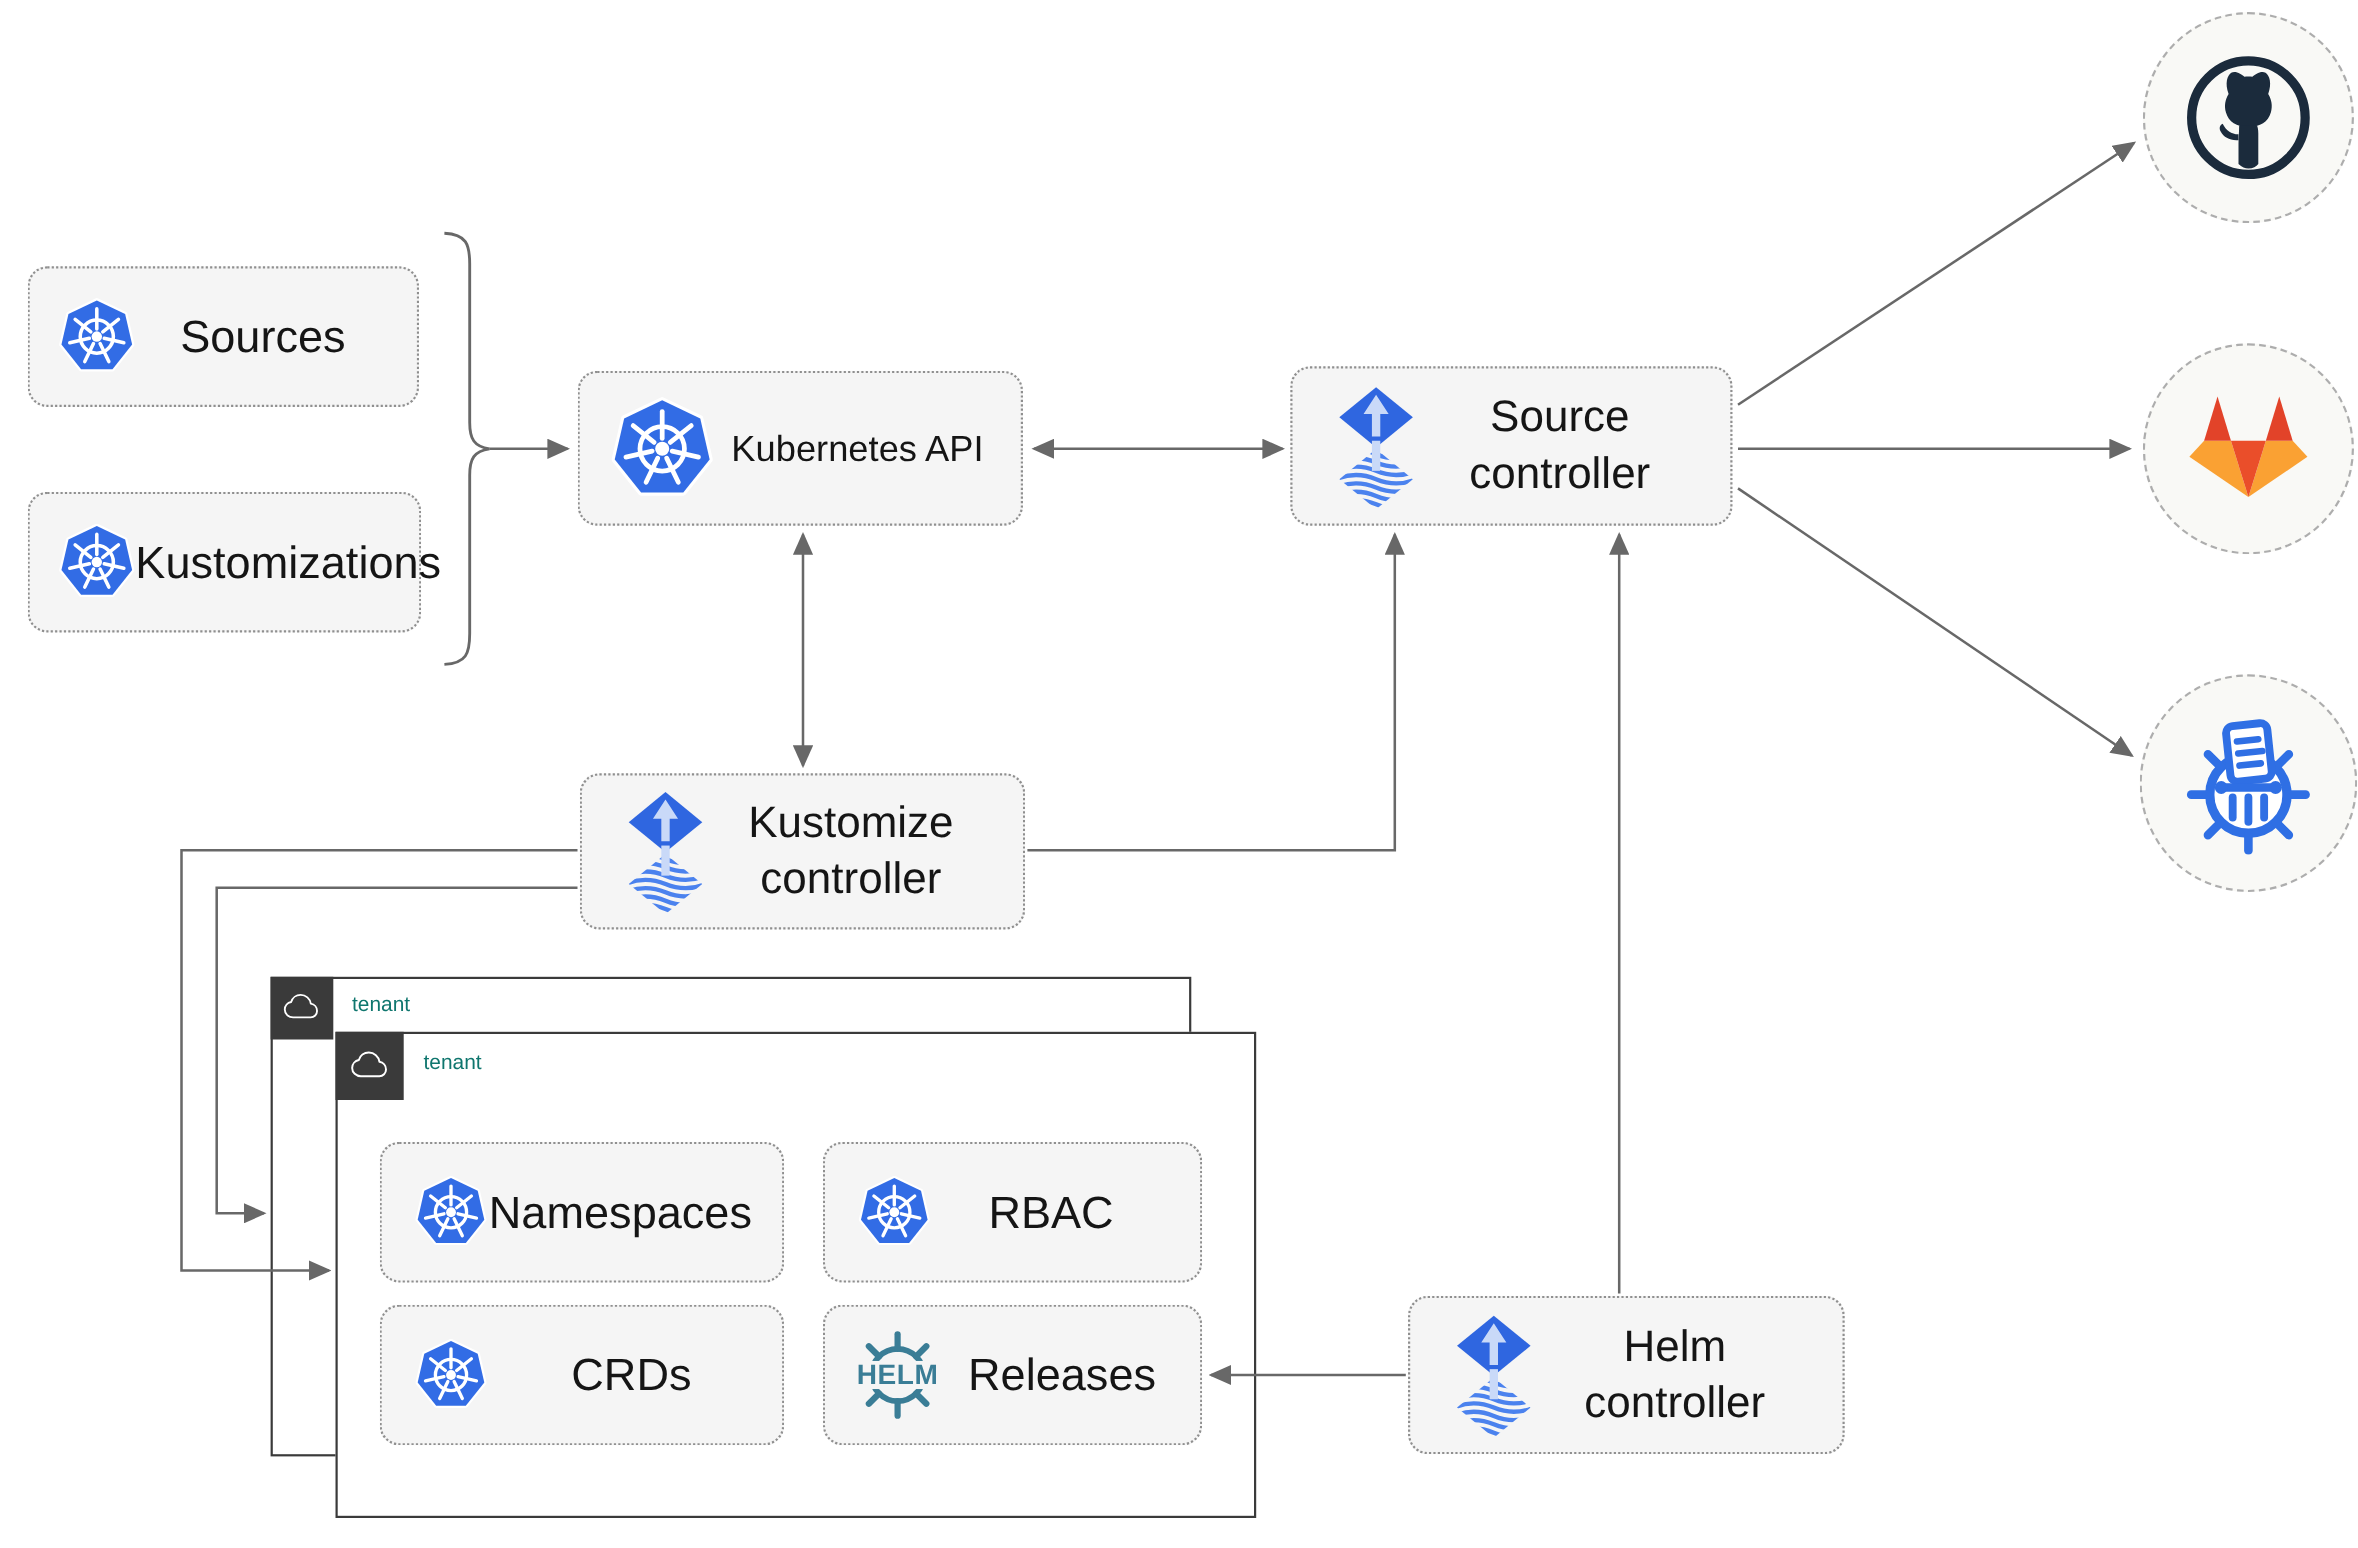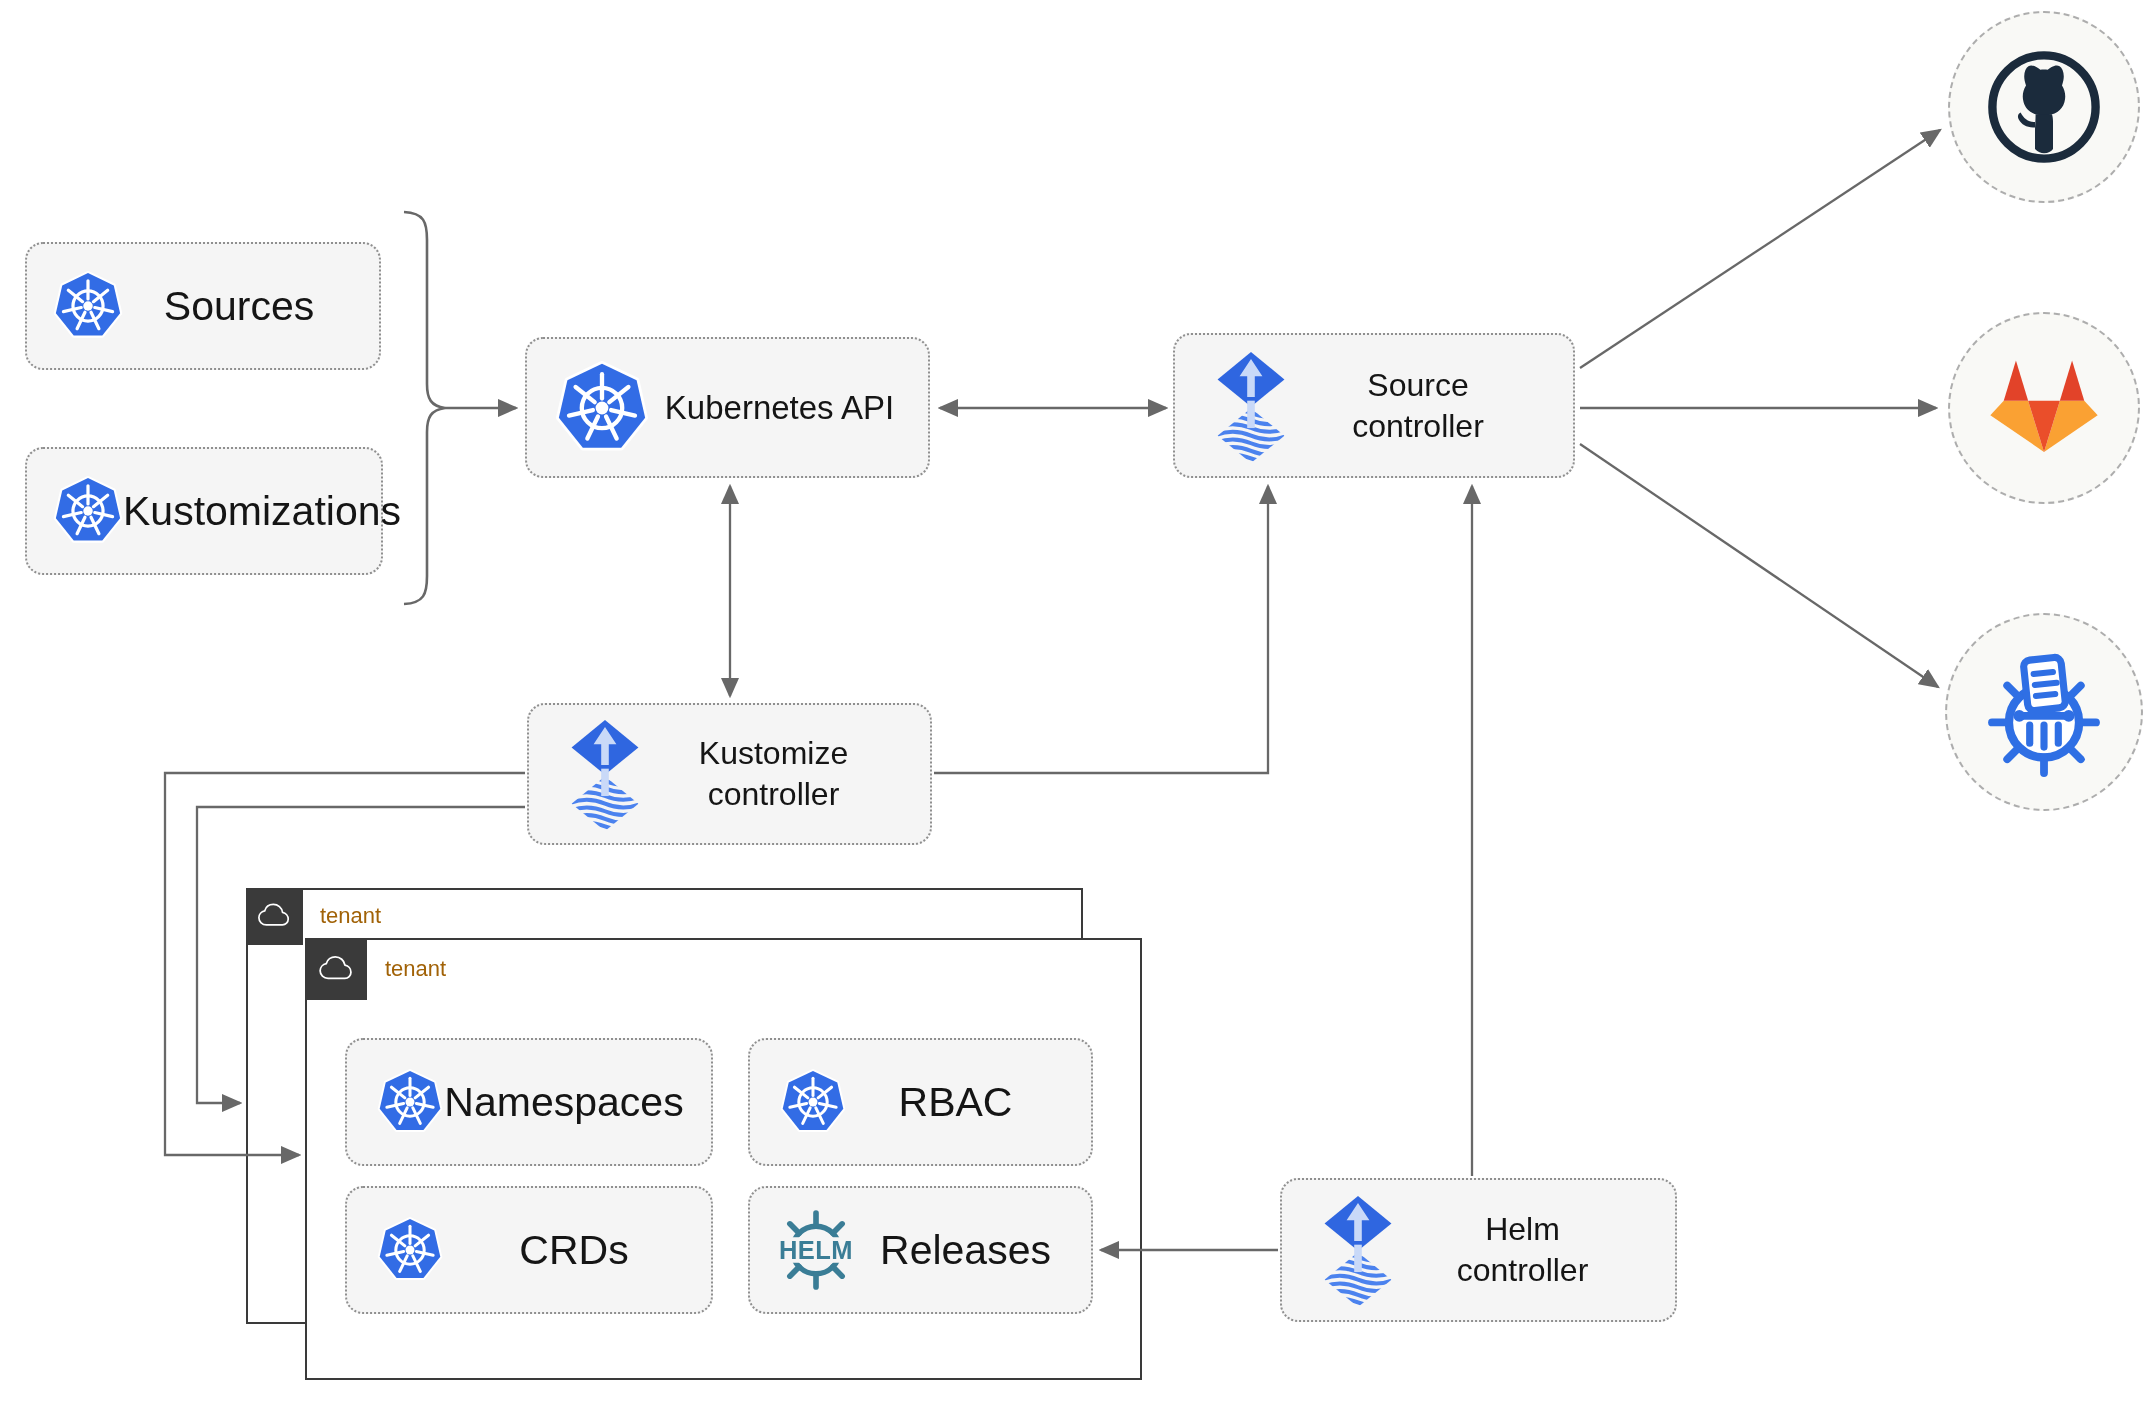--- a/index.html
+++ b/index.html
@@ -5,28 +5,28 @@
   html,body{margin:0;padding:0;background:#ffffff;}
   #stage{position:relative;width:2144px;height:1407px;background:#ffffff;
          font-family:"Liberation Sans",sans-serif;overflow:hidden;}
 
   .node{position:absolute;background:#f5f5f5;border:2px dotted #8f8f8f;border-radius:18px;
         display:flex;align-items:center;z-index:10;box-sizing:border-box;}
   .node .ic{flex:0 0 auto;display:flex;align-items:center;justify-content:center;}
   .node .lbl{flex:1 1 auto;text-align:center;color:#151515;}
   .lbl-1{font-size:41px;}
   .lbl-big{font-size:33px;}
-  .lbl-2{font-size:32px;line-height:1.28;}
+  .lbl-2{font-size:40px;line-height:1.28;}
 
   .circle{position:absolute;border:2.5px dashed #adadad;border-radius:50%;background:#f9f9f6;
           display:flex;align-items:center;justify-content:center;z-index:10;box-sizing:border-box;}
 
   .tenant{position:absolute;background:#ffffff;border:2.5px solid #3a3a3a;box-sizing:border-box;}
   .tenant-tab{position:absolute;background:#3a3a3a;display:flex;align-items:center;justify-content:center;}
-  .tenant-lbl{position:absolute;font-size:22px;color:#a16207;}
+  .tenant-lbl{position:absolute;font-size:19px;color:#0f766e;}
 
   #connectors{position:absolute;left:0;top:0;z-index:40;pointer-events:none;}
   #sprite{position:absolute;width:0;height:0;overflow:hidden;}
 </style>
 </head>
 <body>
 
 <svg id="sprite" aria-hidden="true">
   <defs>
     <symbol id="k8s" viewBox="0 0 100 100">

